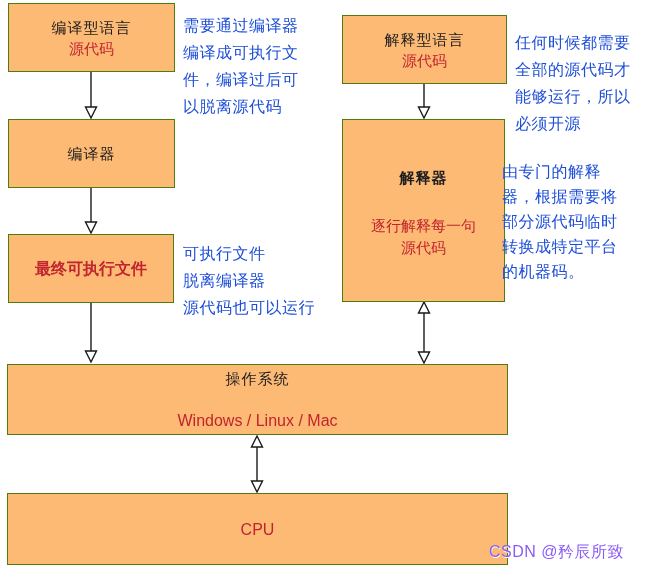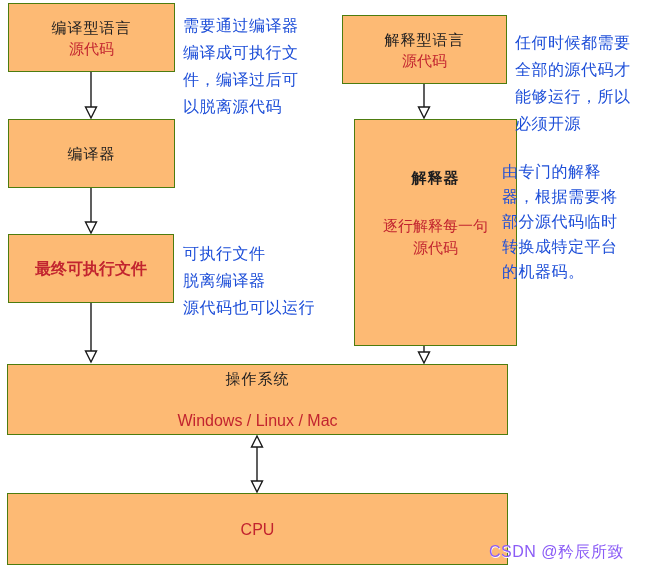--- a/index.html
+++ b/index.html
@@ -129,21 +129,21 @@
     </div>
   </div>
 
   <div class="box" style="left:342px; top:15px; width:165px; height:69px;">
     <div class="vcenter">
       <div class="title">解释型语言</div>
       <div class="red">源代码</div>
     </div>
   </div>
 
-  <div class="box" style="left:354px; top:119px; width:163px; height:227px;">
+  <div class="box" style="left:342px; top:119px; width:163px; height:183px;">
     <div class="abs bold title" style="top:49px;">解释器</div>
     <div class="abs red" style="top:95px; font-size:15px; line-height:22px;">
       <div>逐行解释每一句</div>
       <div>源代码</div>
     </div>
   </div>
 
   <div class="box" style="left:7px; top:364px; width:501px; height:71px;">
     <div class="vcenter" style="line-height:27px; font-size:16px;justify-content:space-between;">
       <div class="title" style="font-size:15px;">操作系统</div>

